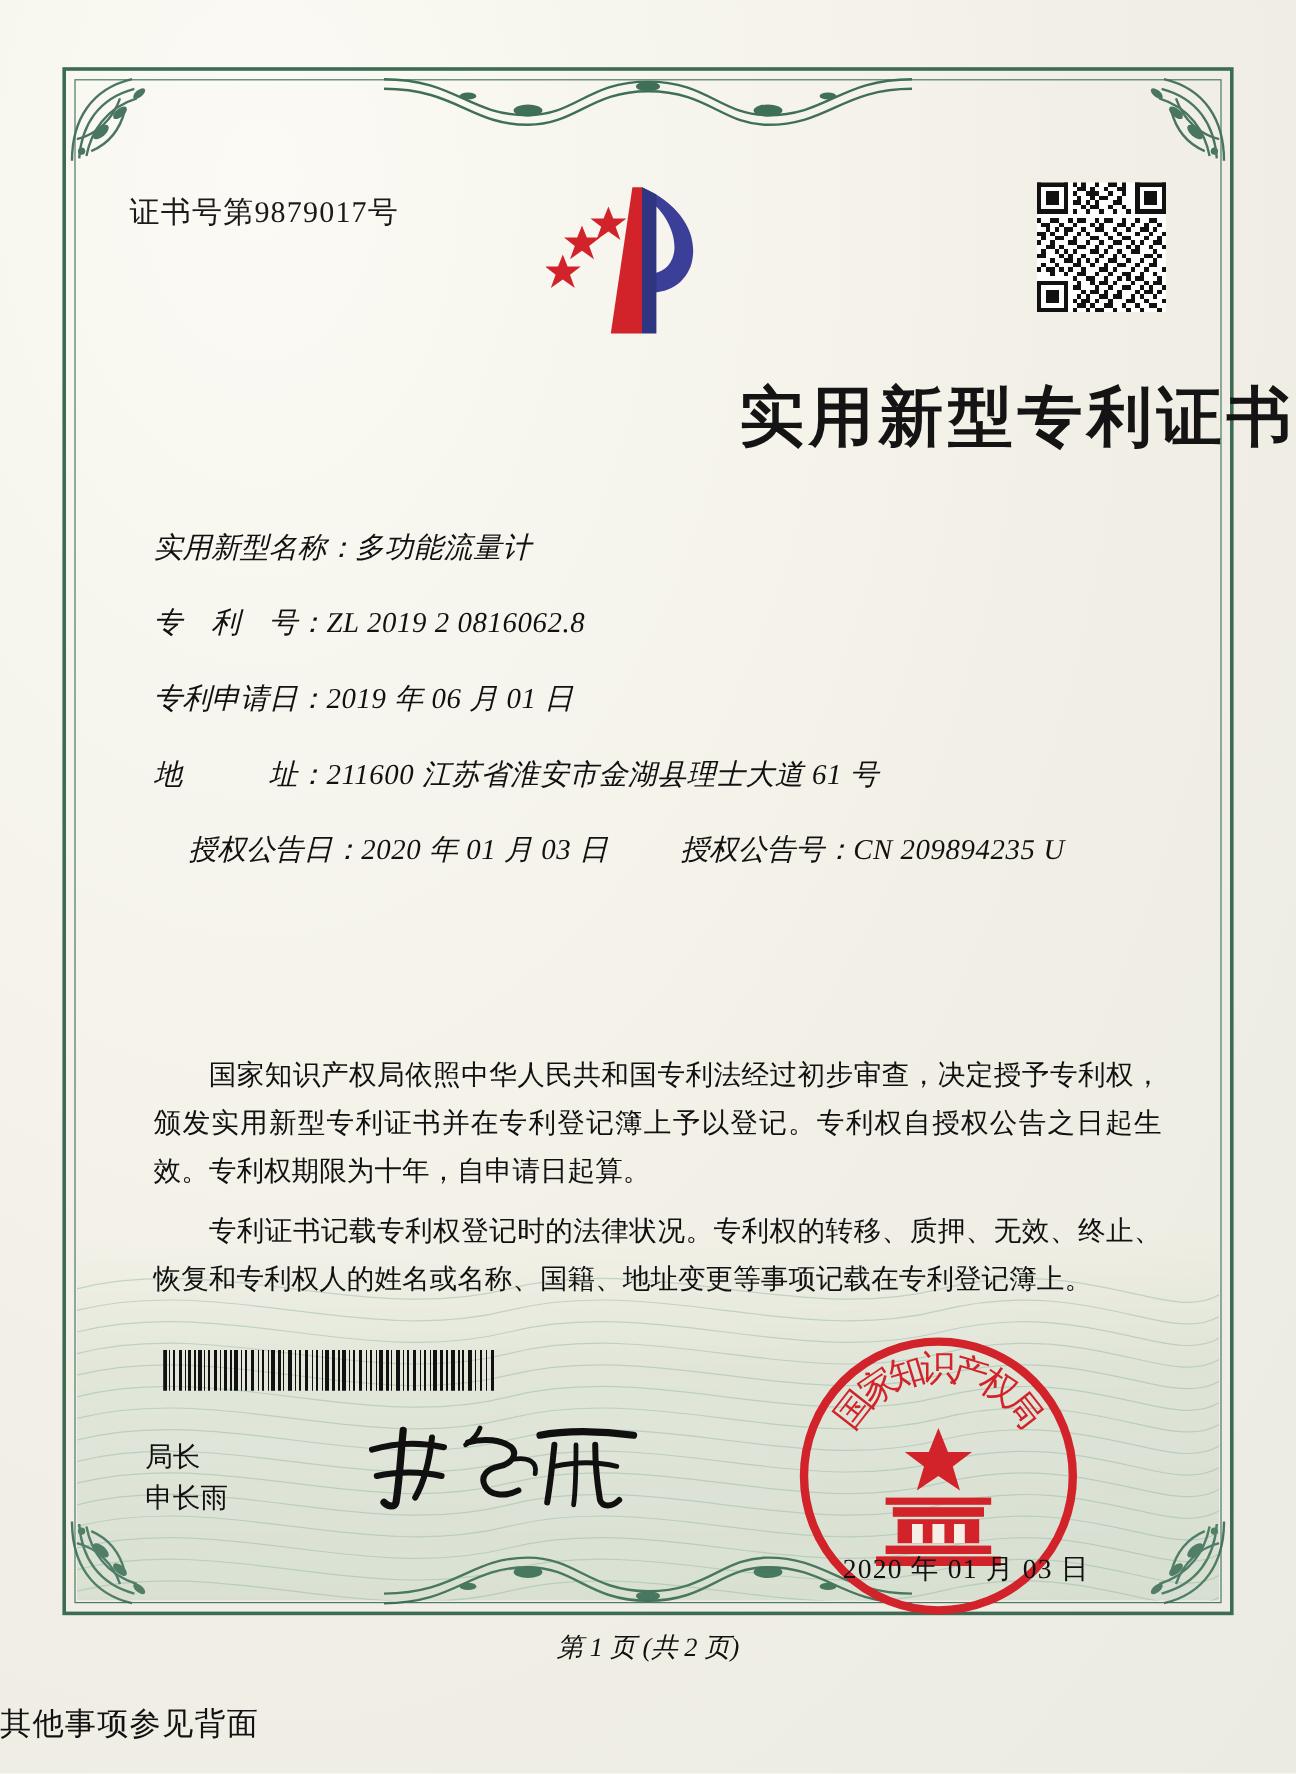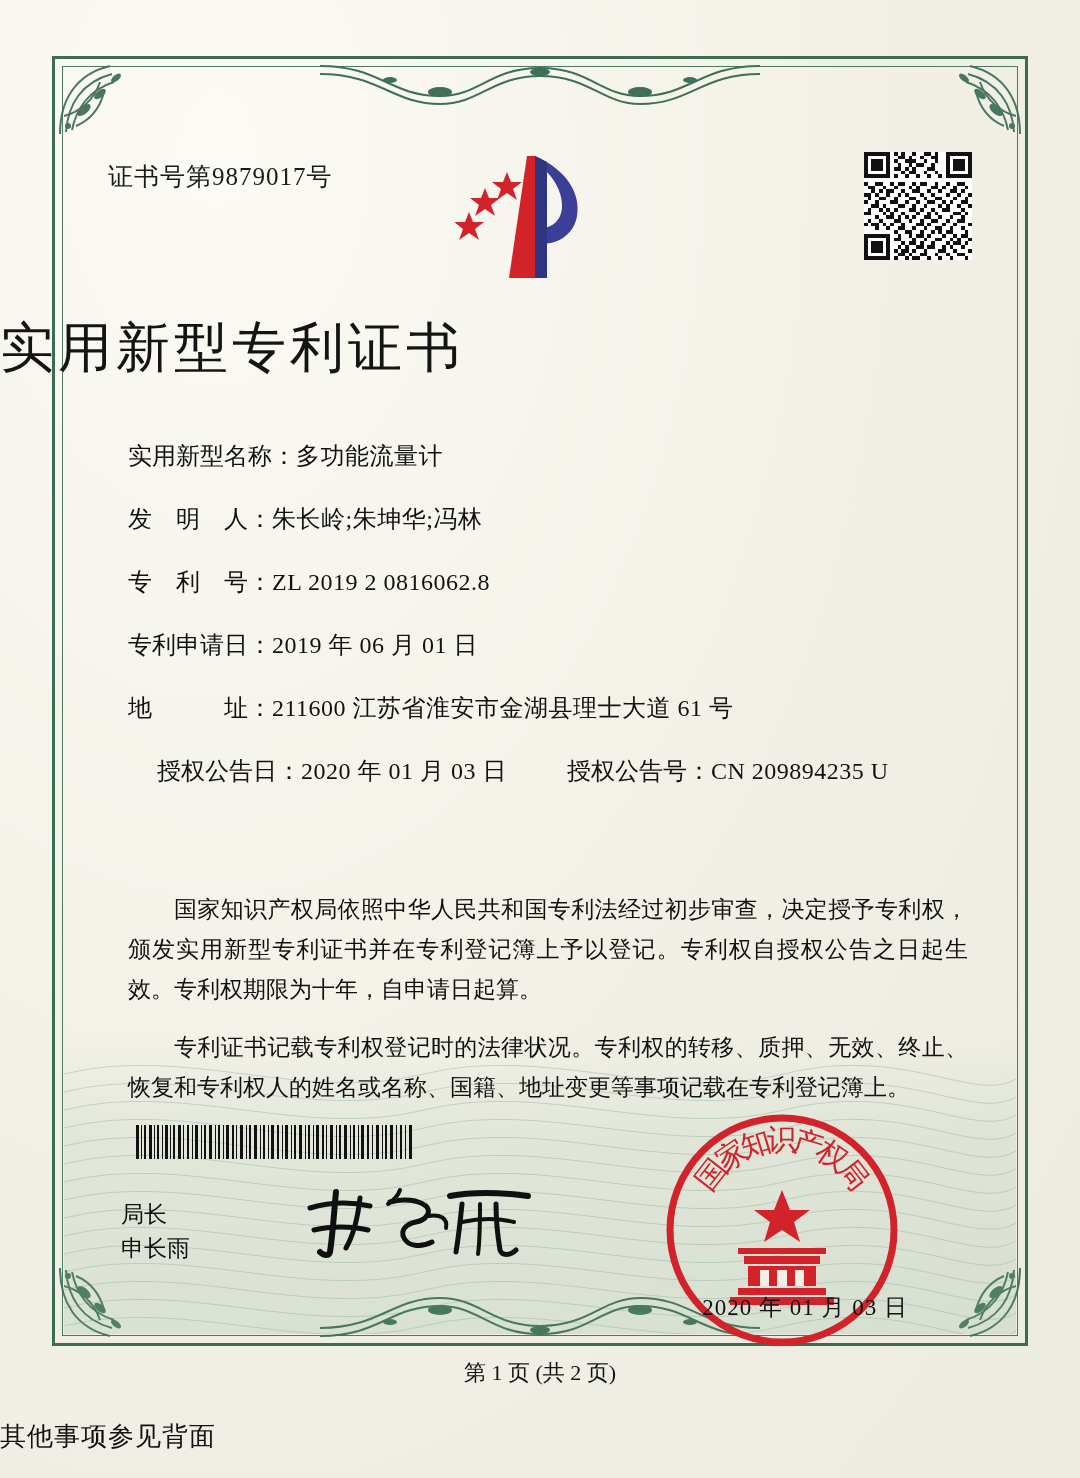--- a/index.html
+++ b/index.html
@@ -109,33 +109,34 @@
     transform: translateX(-50%);
     width: 170px;
     height: 135px;
   }
   .logo svg { width: 100%; height: 100%; display: block; }
 
   .title {
     position: absolute;
     left: 0; right: 0;
     top: 312px;
-    text-align: left;
+    text-align: right;
     font-size: 54px;
-    font-weight: normal;
+    font-weight: bold;
     letter-spacing: 4px;
     color: #141414;
     font-family: "DejaVu Serif", "Liberation Serif", serif;
   }
 
   .fields {
     position: absolute;
     left: 128px;
     top: 440px;
     right: 94px;
+    font-style: italic;
   }
   .field {
     font-size: 24px;
     color: #111;
     margin-bottom: 31px;
     white-space: nowrap;
   }
   .field .lbl {
     display: inline-block;
   }
@@ -152,21 +153,21 @@
     position: absolute;
     left: 128px;
     right: 112px;
     top: 872px;
     font-size: 23px;
     line-height: 40px;
     color: #111;
     text-align: justify;
   }
   .paras p {
-    margin: 18px 0 10px 0;
+    margin: 4px 0 10px 0;
     text-indent: 2em;
   }
 
   .barcode {
     position: absolute;
     left: 136px;
     top: 1125px;
     width: 280px;
     height: 34px;
   }
@@ -207,20 +208,21 @@
     letter-spacing: 1px;
   }
 
   .page-num {
     position: absolute;
     left: 0; right: 0;
     bottom: 90px;
     text-align: center;
     font-size: 22px;
     color: #111;
+    font-style: italic;
   }
   .footnote {
     position: absolute;
     left: 0; right: 0;
     bottom: 24px;
     text-align: left;
     font-size: 26px;
     color: #111;
     letter-spacing: 1px;
   }
@@ -603,23 +605,20 @@
     </svg>
   </div>
 
   <div class="title">实用新型专利证书</div>
 
   <div class="fields">
     <div class="field">
       <span class="lbl">实用新型名称：</span><span class="val">多功能流量计</span>
     </div>
     <div class="field">
-      <span class="lbl">发　明　人：</span><span class="val">朱长岭;朱坤华;冯林</span>
-    </div>
-    <div class="field">
       <span class="lbl">专　利　号：</span><span class="val">ZL 2019 2 0816062.8</span>
     </div>
     <div class="field">
       <span class="lbl">专利申请日：</span><span class="val">2019 年 06 月 01 日</span>
     </div>
     <div class="field">
       <span class="lbl">地　　　址：</span><span class="val">211600 江苏省淮安市金湖县理士大道 61 号</span>
     </div>
     <div class="field two-col">
       <div class="c1">

